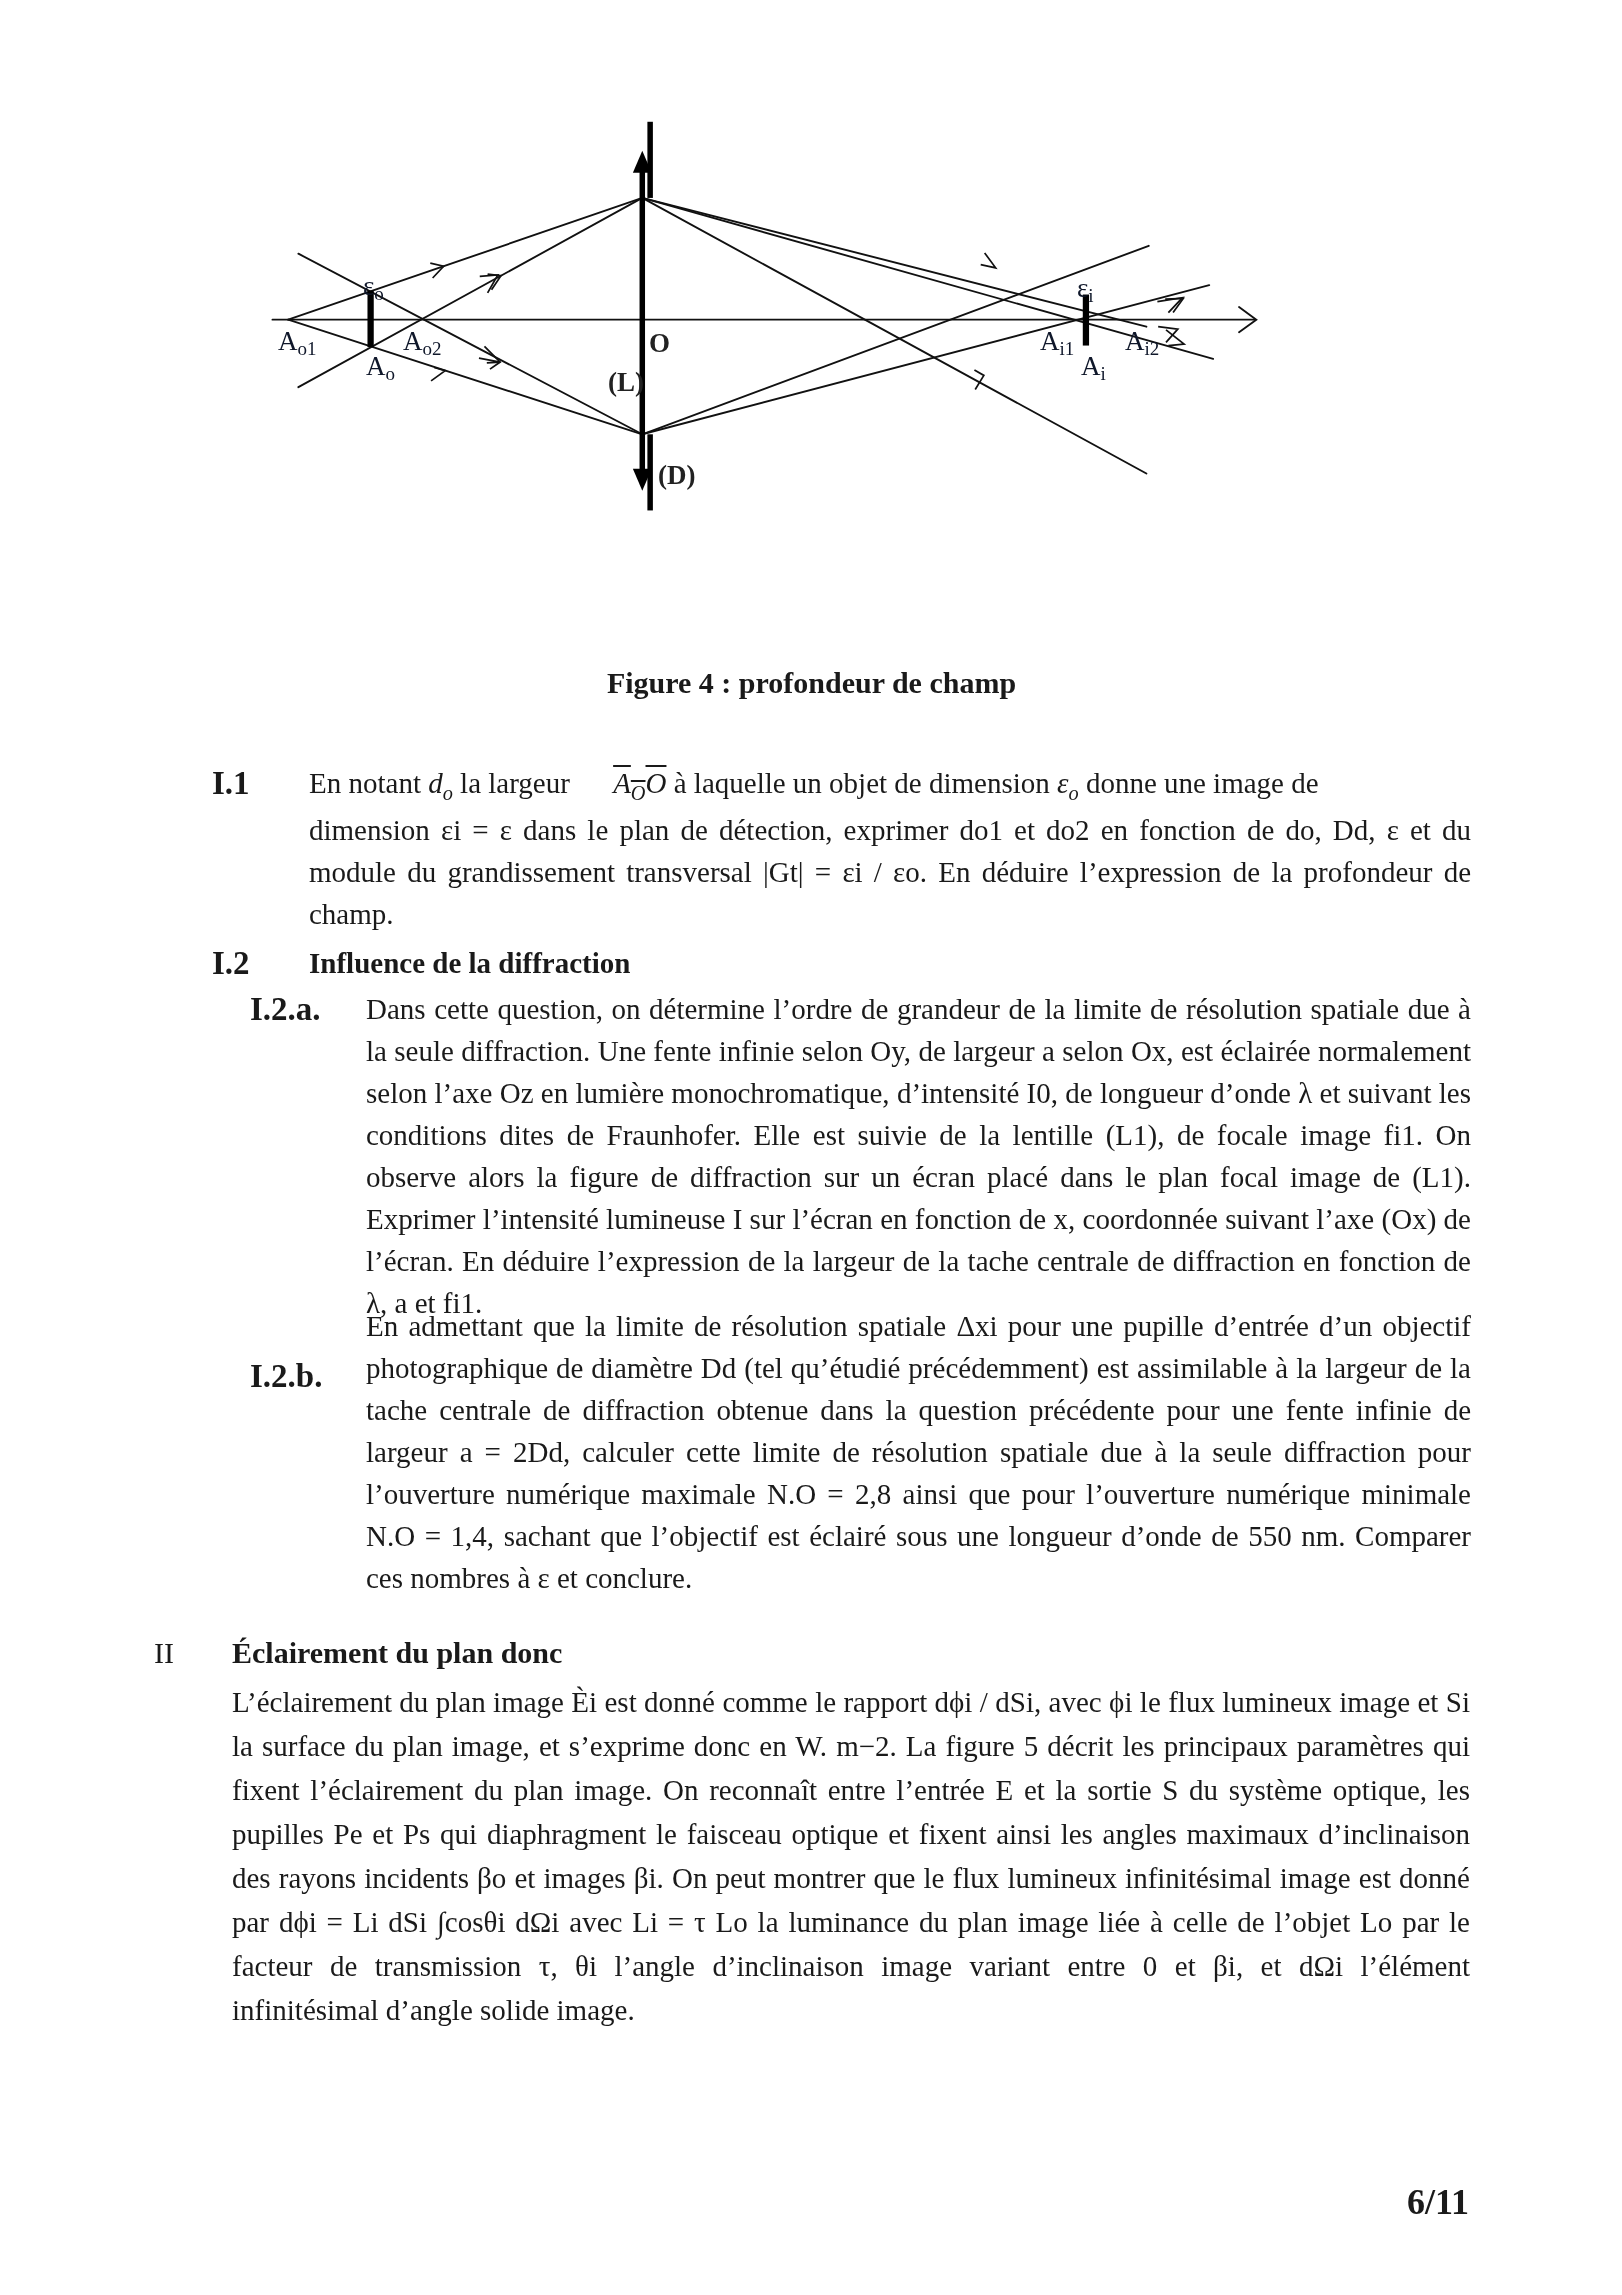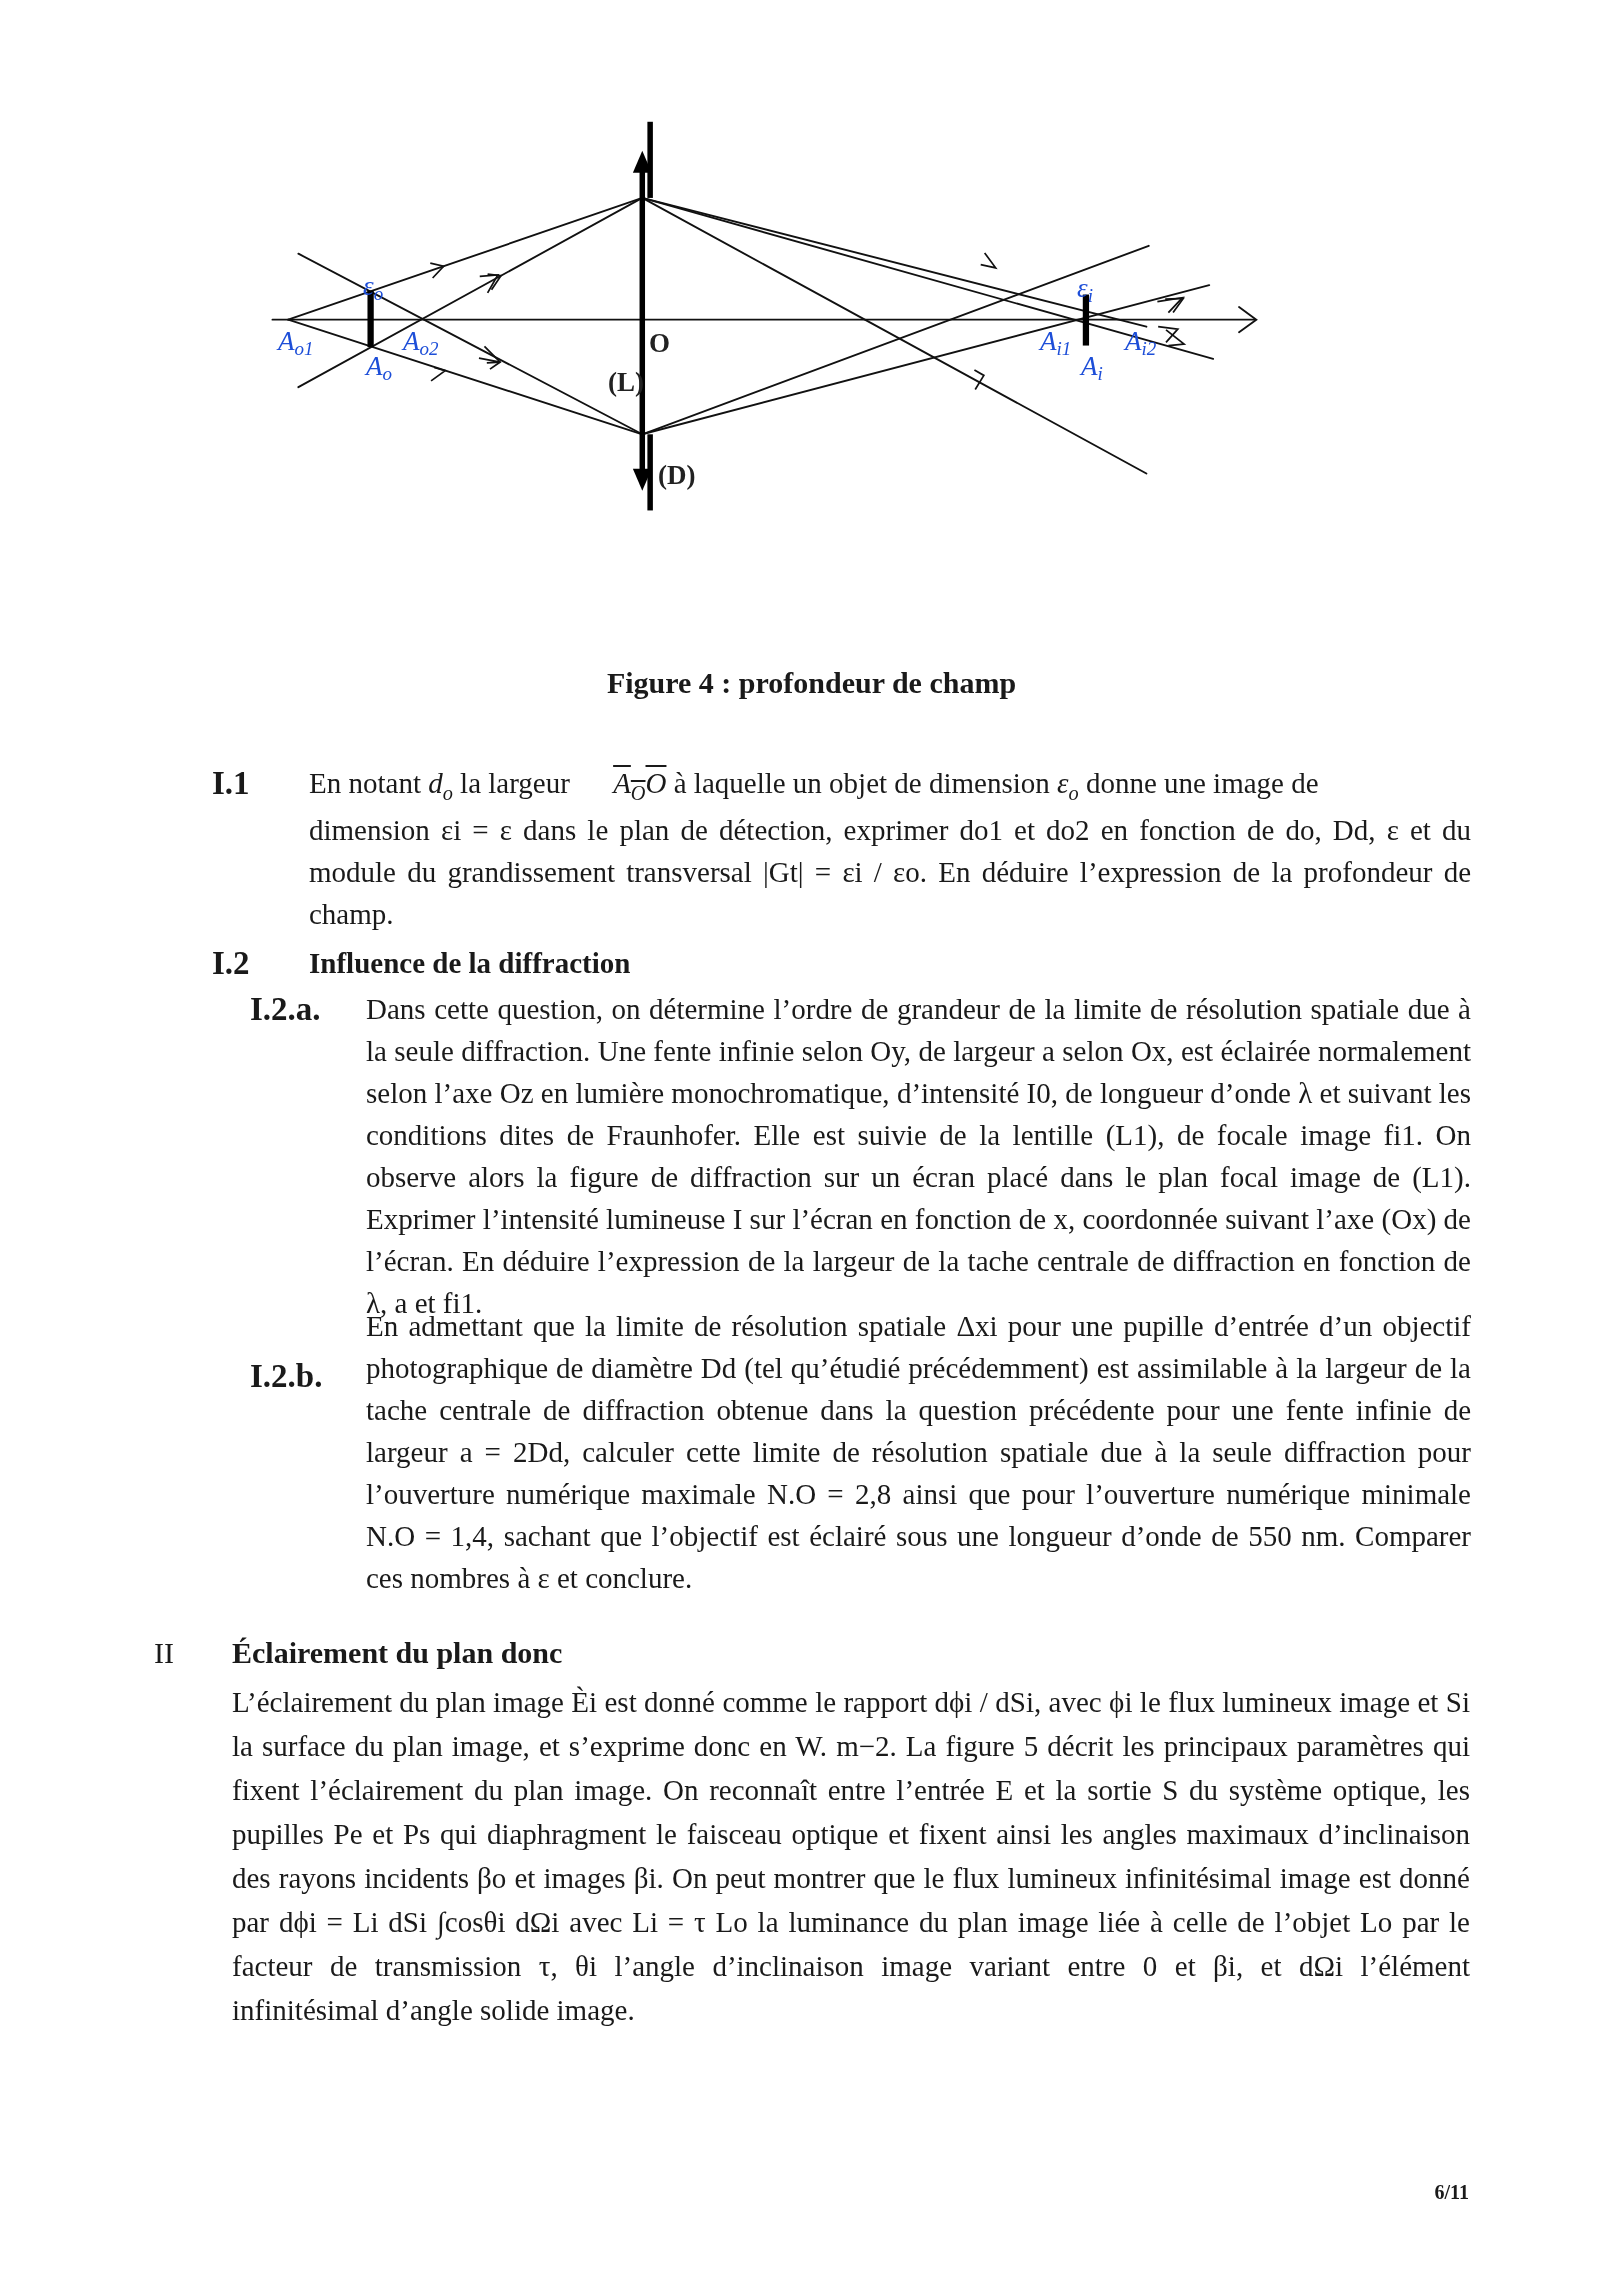--- a/index.html
+++ b/index.html
@@ -1,29 +1,29 @@
 <!DOCTYPE html>
 <html style="font-size:12.6px"><head>
 <meta charset="utf-8">
 <style>
   html, body { margin: 0; padding: 0; background: #ffffff; }
   body { width: 1623px; height: 2295px; position: relative; overflow: hidden;
          font-family: "Liberation Serif", "DejaVu Serif", serif; color: #1a1a1a; }
   .figure { position: absolute; left: 0; top: 0; width: 1623px; height: 644px; }
   .figure svg { position: absolute; left: 0; top: 0; }
-  .lbl { position: absolute; font-family: "Liberation Serif", serif; font-style: italic; font-size: 27px; color: #1d4ed8; line-height: 1; }
+  .lbl { position: absolute; font-family: "Liberation Serif", serif; font-size: 27px; color: #0f172a; line-height: 1; }
   .lbl sub { font-size: 19px; vertical-align: -4.7px; }
   .blbl { position: absolute; font-family: "Liberation Serif", serif; font-weight: bold; font-size: 27px; color: #222; line-height: 1; }
   .caption { position: absolute; top: 666px; left: 0; width: 1623px; text-align: center;
              font-weight: bold; font-size: 30px; }
   .q { position: absolute; font-size: 29px; line-height: 42px; text-align: justify; }
   .qnum { position: absolute; font-size: 33px; font-weight: bold; line-height: 42px; }
   .sec-num { position: absolute; font-weight: normal; font-size: 30px; }
   .sec-title { position: absolute; font-weight: bold; font-size: 30px; }
-  .page-num { position: absolute; right: 154px; top: 2181px; font-weight: bold; font-size: 20px; }
+  .page-num { position: absolute; right: 154px; top: 2181px; font-weight: bold; font-size: 36px; }
   i { font-style: italic; }
   sub { font-size: 70%; }
   .ovl { text-decoration: overline; margin-left: 36px; }
 </style>
 </head>
 <body>
 
 <div class="figure">
   <svg width="1623" height="644" viewBox="0 0 2067 820">
     <g stroke="#111" fill="none" stroke-width="2.4" stroke-linecap="round">

